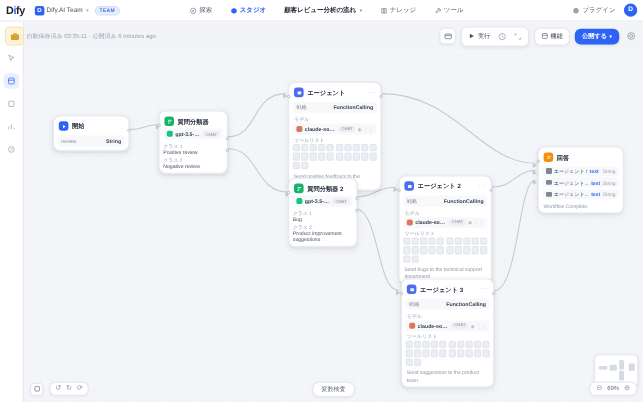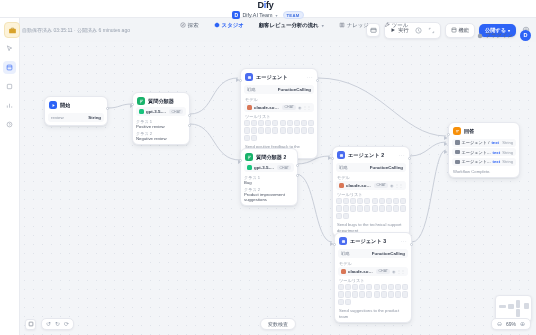--- a/index.html
+++ b/index.html
@@ -13,21 +13,20 @@
   .app { position: relative; width: 536px; height: 335px; }
 
   
   .header {
     position: absolute; top: 0; left: 0; width: 536px; height: 18px;
     background: #ffffff;
     border-bottom: 1px solid #e9ebf0;
     display: flex; align-items: center;
     padding: 0 5px;
     z-index: 40;
-    flex-direction: column;
   }
   .logo {
     font-size: 9px; font-weight: 700; color: #18202f;
     letter-spacing: -0.3px; margin-right: 5px;
   }
   .logo .dot { color: #2d63f6; }
   .team-chip {
     display: flex; align-items: center; gap: 2px;
     padding: 1px 3px; border-radius: 3px;
   }

